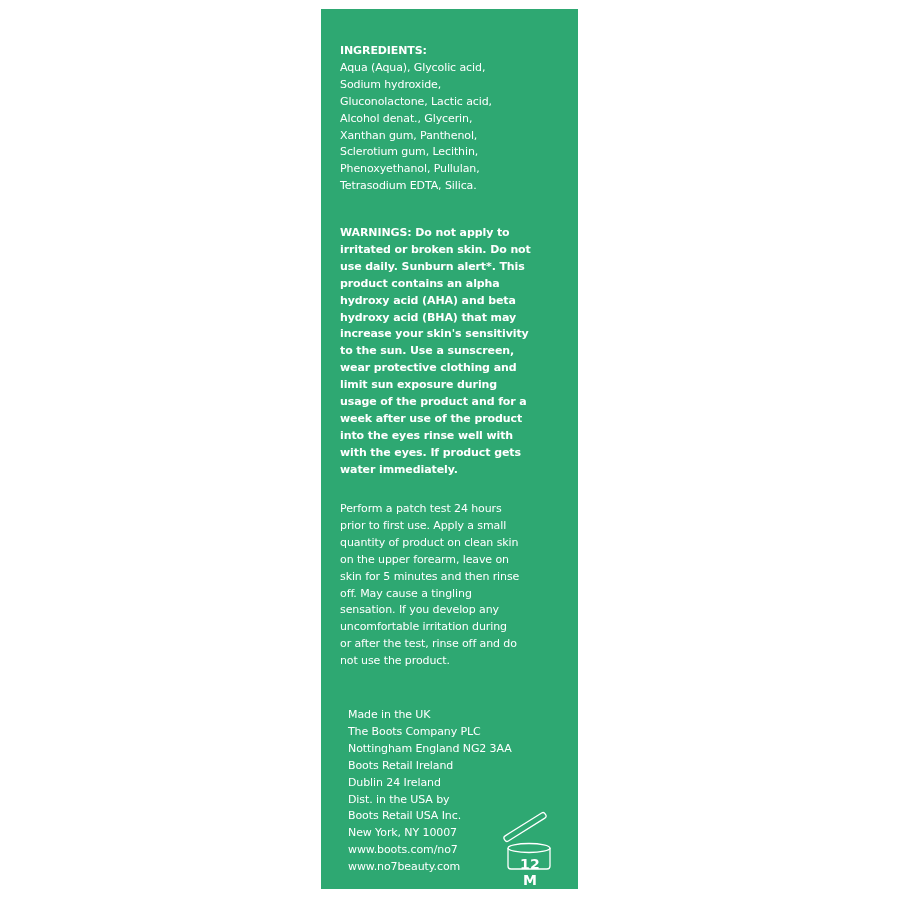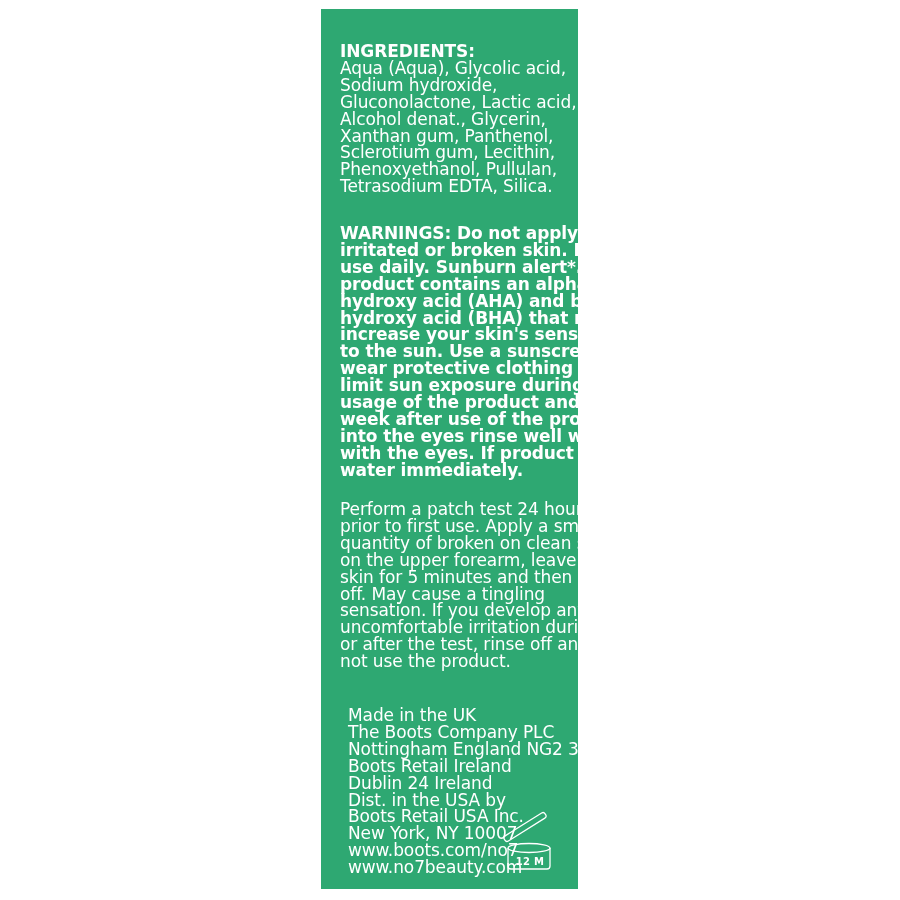--- a/index.html
+++ b/index.html
@@ -4,33 +4,33 @@
 <style>
   html, body { margin:0; padding:0; }
   body {
     width:900px; height:900px; background:#ffffff; position:relative; overflow:hidden;
     font-family: "DejaVu Sans", "Liberation Sans", sans-serif;
   }
   .panel {
     position:absolute; left:321px; top:9px; width:257px; height:880px;
     background:#2ea872; color:#ffffff;
   }
-  .text { font-size:17px; line-height:16.9px; letter-spacing:-0.1px; }
+  .text { font-size:11px; line-height:16.9px; letter-spacing:-0.1px; }
   .bold { font-weight:bold; }
   .line { display:block; white-space:nowrap; }
   .block-ingredients { position:absolute; left:19px; top:34px; }
   .block-warnings { position:absolute; left:19px; top:216px; }
   .block-patch { position:absolute; left:19px; top:492px; }
   .block-address { position:absolute; left:19px; top:698px;margin-left:8px; }
   .pao {
     position:absolute; left:176px; top:800px; width:64px; height:64px;
   }
   .pao-label {
     position:absolute; left:14px; top:47px; width:38px; text-align:center;
-    font-size:10px; font-weight:bold; color:#ffffff; letter-spacing:0.3px;
+    font-size:14px; font-weight:bold; color:#ffffff; letter-spacing:0.3px;
   }
 </style>
 </head>
 <body>
 
 <div class="panel">
 
   <div class="block-ingredients text">
     <span class="line bold">INGREDIENTS:</span>
     <span class="line">Aqua (Aqua), Glycolic acid,</span>
@@ -57,21 +57,21 @@
     <span class="line">usage of the product and for a</span>
     <span class="line">week after use of the product</span>
     <span class="line">into the eyes rinse well with</span>
     <span class="line">with the eyes. If product gets</span>
     <span class="line">water immediately.</span>
   </div>
 
   <div class="block-patch text">
     <span class="line">Perform a patch test 24 hours</span>
     <span class="line">prior to first use. Apply a small</span>
-    <span class="line">quantity of broken on clean skin</span>
+    <span class="line">quantity of product on clean skin</span>
     <span class="line">on the upper forearm, leave on</span>
     <span class="line">skin for 5 minutes and then rinse</span>
     <span class="line">off. May cause a tingling</span>
     <span class="line">sensation. If you develop any</span>
     <span class="line">uncomfortable irritation during</span>
     <span class="line">or after the test, rinse off and do</span>
     <span class="line">not use the product.</span>
   </div>
 
   <div class="block-address text">

